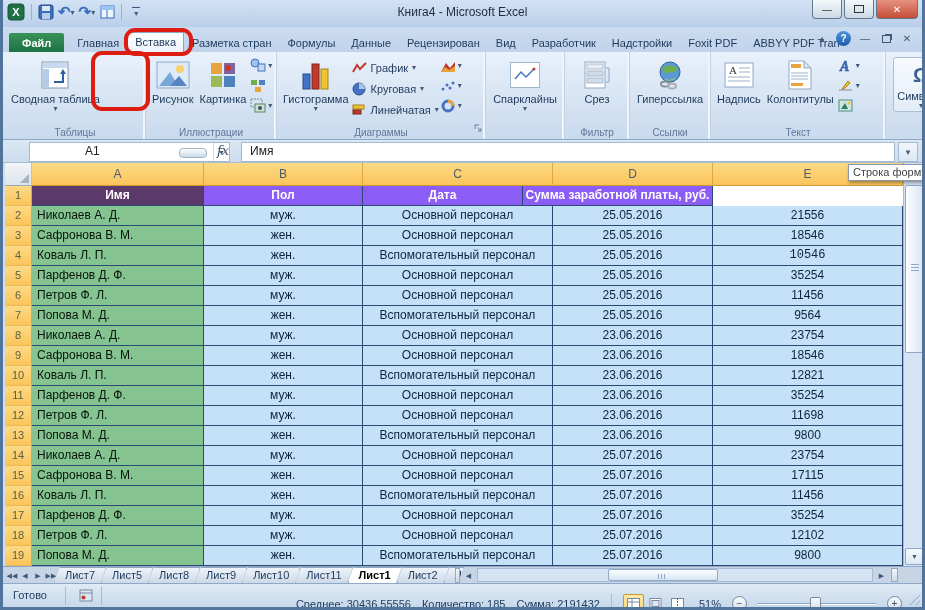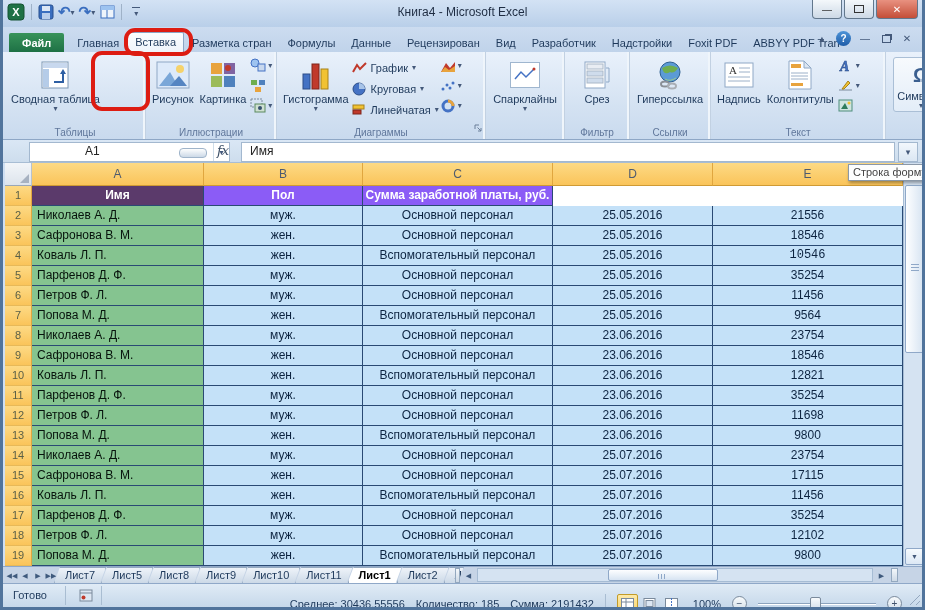--- a/index.html
+++ b/index.html
@@ -500,20 +500,21 @@
       <div class="colhead" style="width: 159px;">B</div>
       <div class="colhead" style="width: 190px;">C</div>
       <div class="colhead" style="width: 160px;">D</div>
       <div class="colhead" style="width: 190px;">E</div>
     </div>
   <div id="grid-rows">
       <div class="grow hrow">
         <div class="rownum">1</div>
         <div class="gcell c0" style="width: 172px;">Имя</div>
         <div class="gcell c1" style="width: 159px;">Пол</div>
+        <div class="gcell c3" style="width: 160px;">Дата</div>
         <div class="gcell c4" style="width: 190px;">Сумма заработной платы, руб.</div>
       </div>
       <div class="grow">
         <div class="rownum">2</div>
         <div class="gcell c0" style="width: 172px;">Николаев А. Д.</div>
         <div class="gcell c1" style="width: 159px;">муж.</div>
         <div class="gcell c2" style="width: 190px;">Основной персонал</div>
         <div class="gcell c3" style="width: 160px;">25.05.2016</div>
         <div class="gcell c4" style="width: 190px;">21556</div>
       </div>
@@ -722,21 +723,21 @@
               <rect x="3" y="2.5" width="7" height="6" fill="#dce6f2" stroke="#7a8a9c"></rect>
             </svg>
         </span>
         <span class="vbtn">
           <svg width="13" height="11">
               <rect x="0.5" y="0.5" width="12" height="10" fill="#fff" stroke="#7a8a9c"></rect>
               <line x1="6.5" y1="0" x2="6.5" y2="11" stroke="#4472c4" stroke-dasharray="2 1"></line>
             </svg>
         </span>
       </span>
-      <span>100%</span>
+      <span>51%</span>
       <span class="zbtn">−</span>
       <span class="ztrack">
         <span class="zthumb"></span>
       </span>
       <span class="zbtn">+</span>
     </div>
     <span class="grip"></span>
   </div>
   <div class="winbottom"></div>
 

